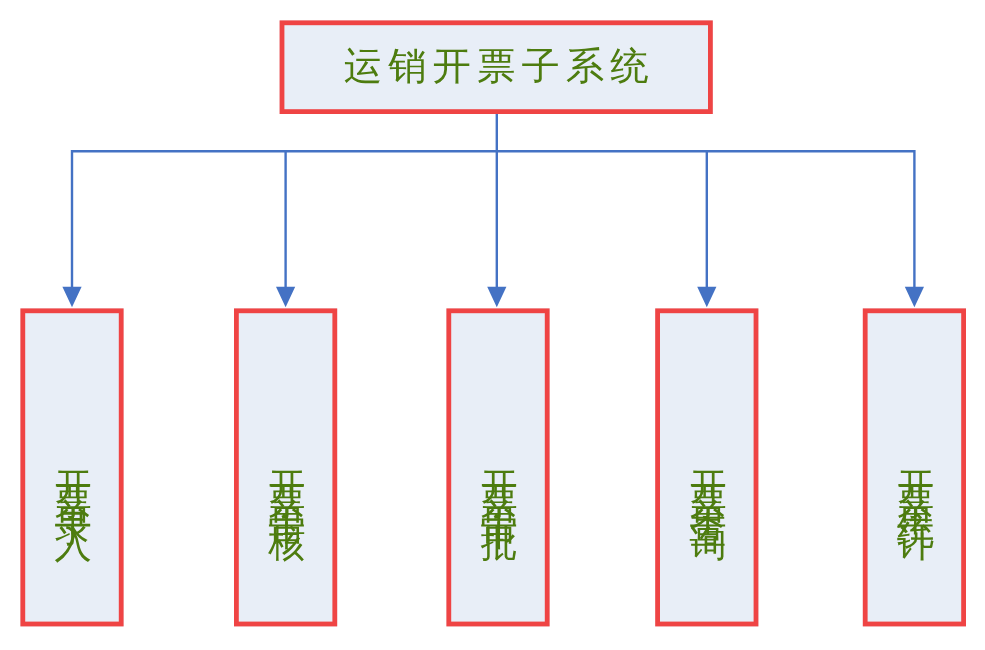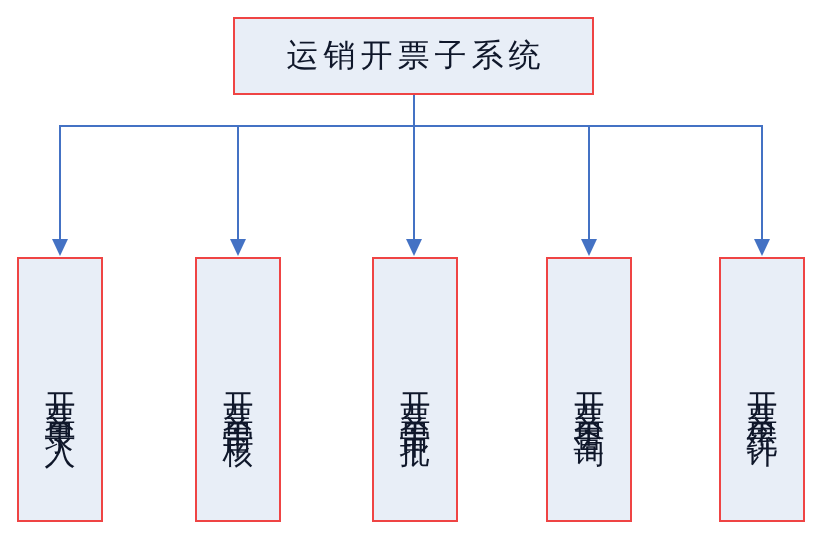--- a/index.html
+++ b/index.html
@@ -20,22 +20,22 @@
     left: 0;
     top: 0;
     width: 821px;
     height: 542px;
     z-index: 1;
   }
   .node {
     position: absolute;
     box-sizing: border-box;
     background: #e8eef7;
-    border: 2px solid #ef4444;
-    color: #0f172a;
+    border: 4px solid #ef4444;
+    color: #4d7c0f;
     display: flex;
     align-items: center;
     justify-content: center;
     z-index: 2;
   }
   .node-root {
     left: 233px;
     top: 17px;
     width: 361px;
     height: 78px;

